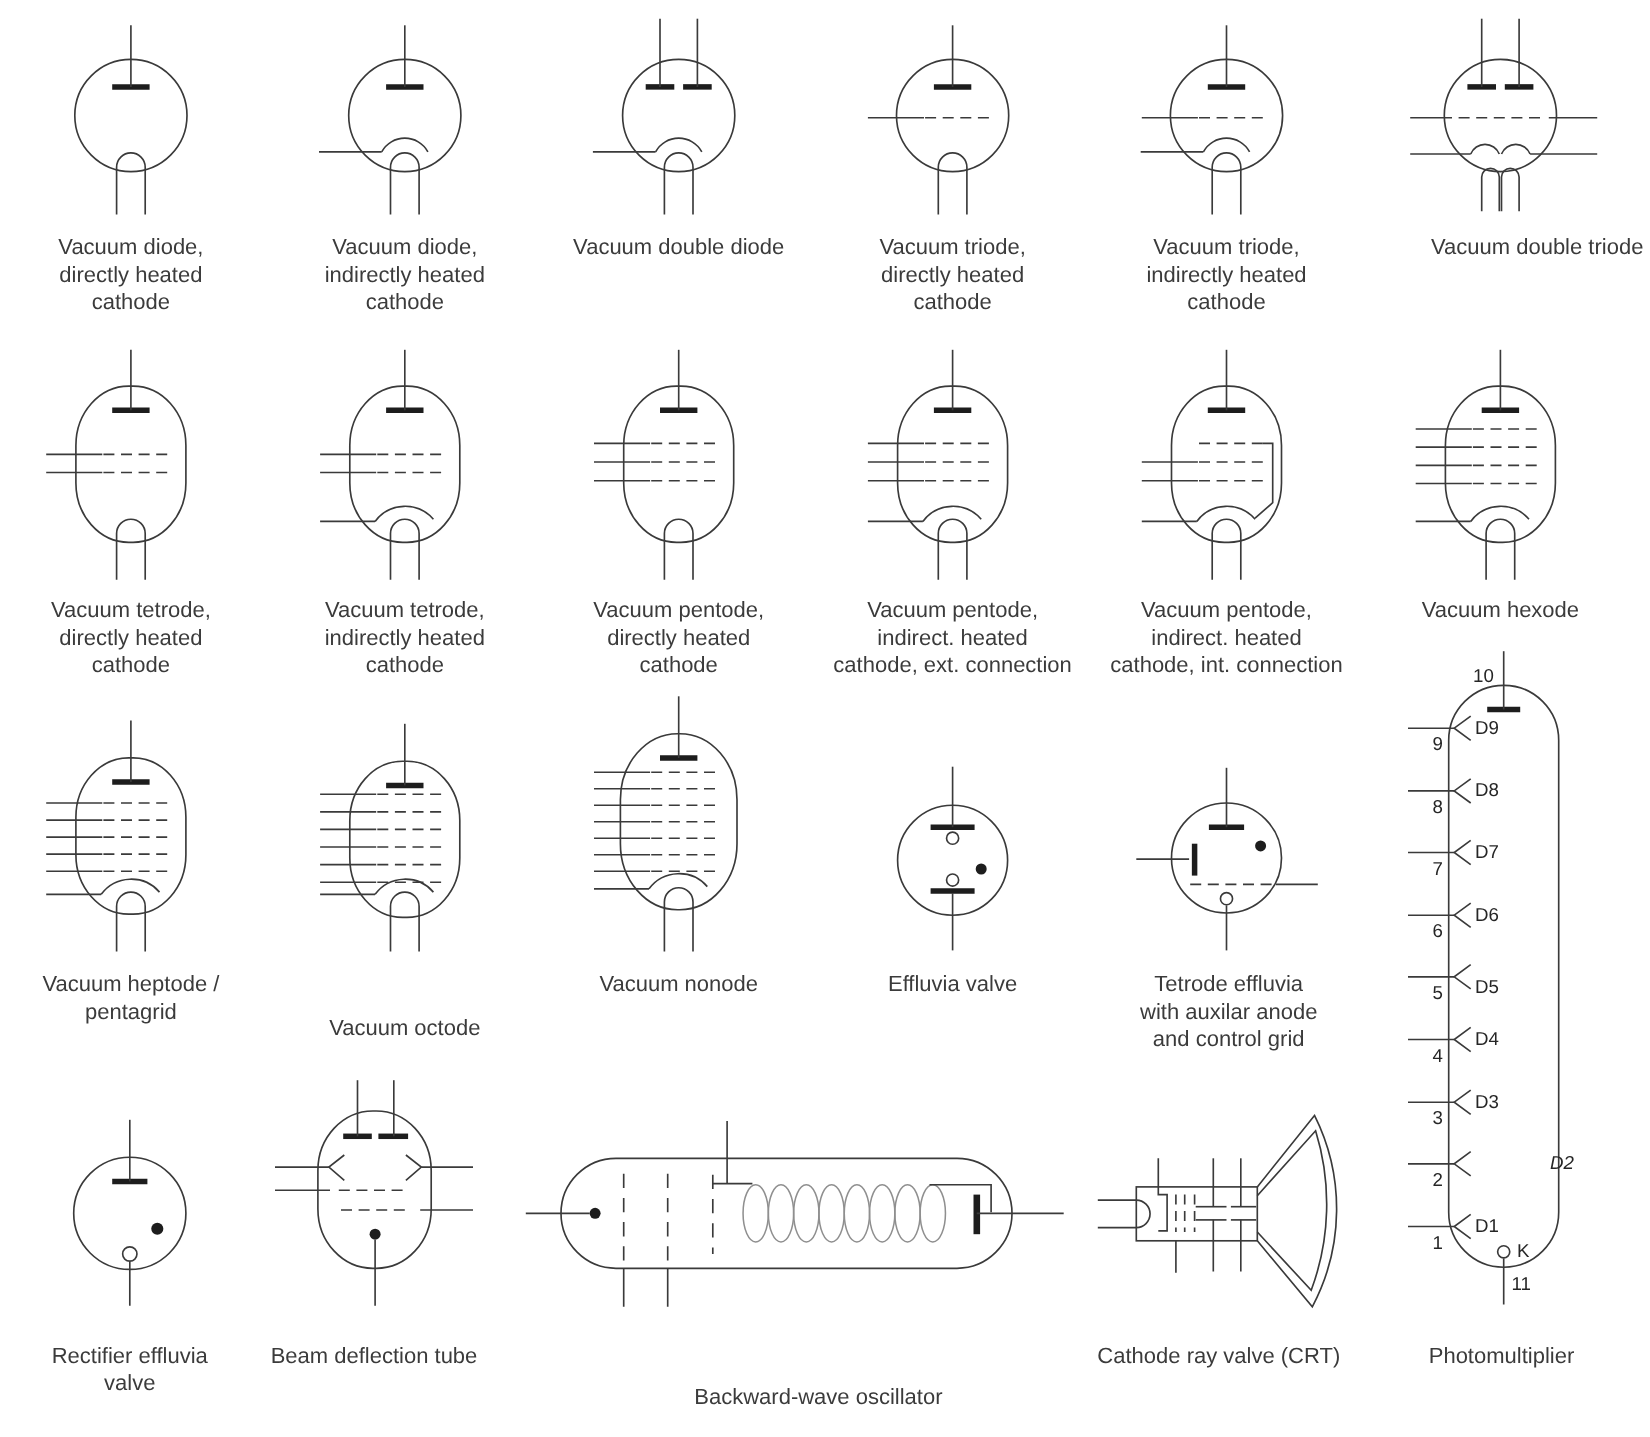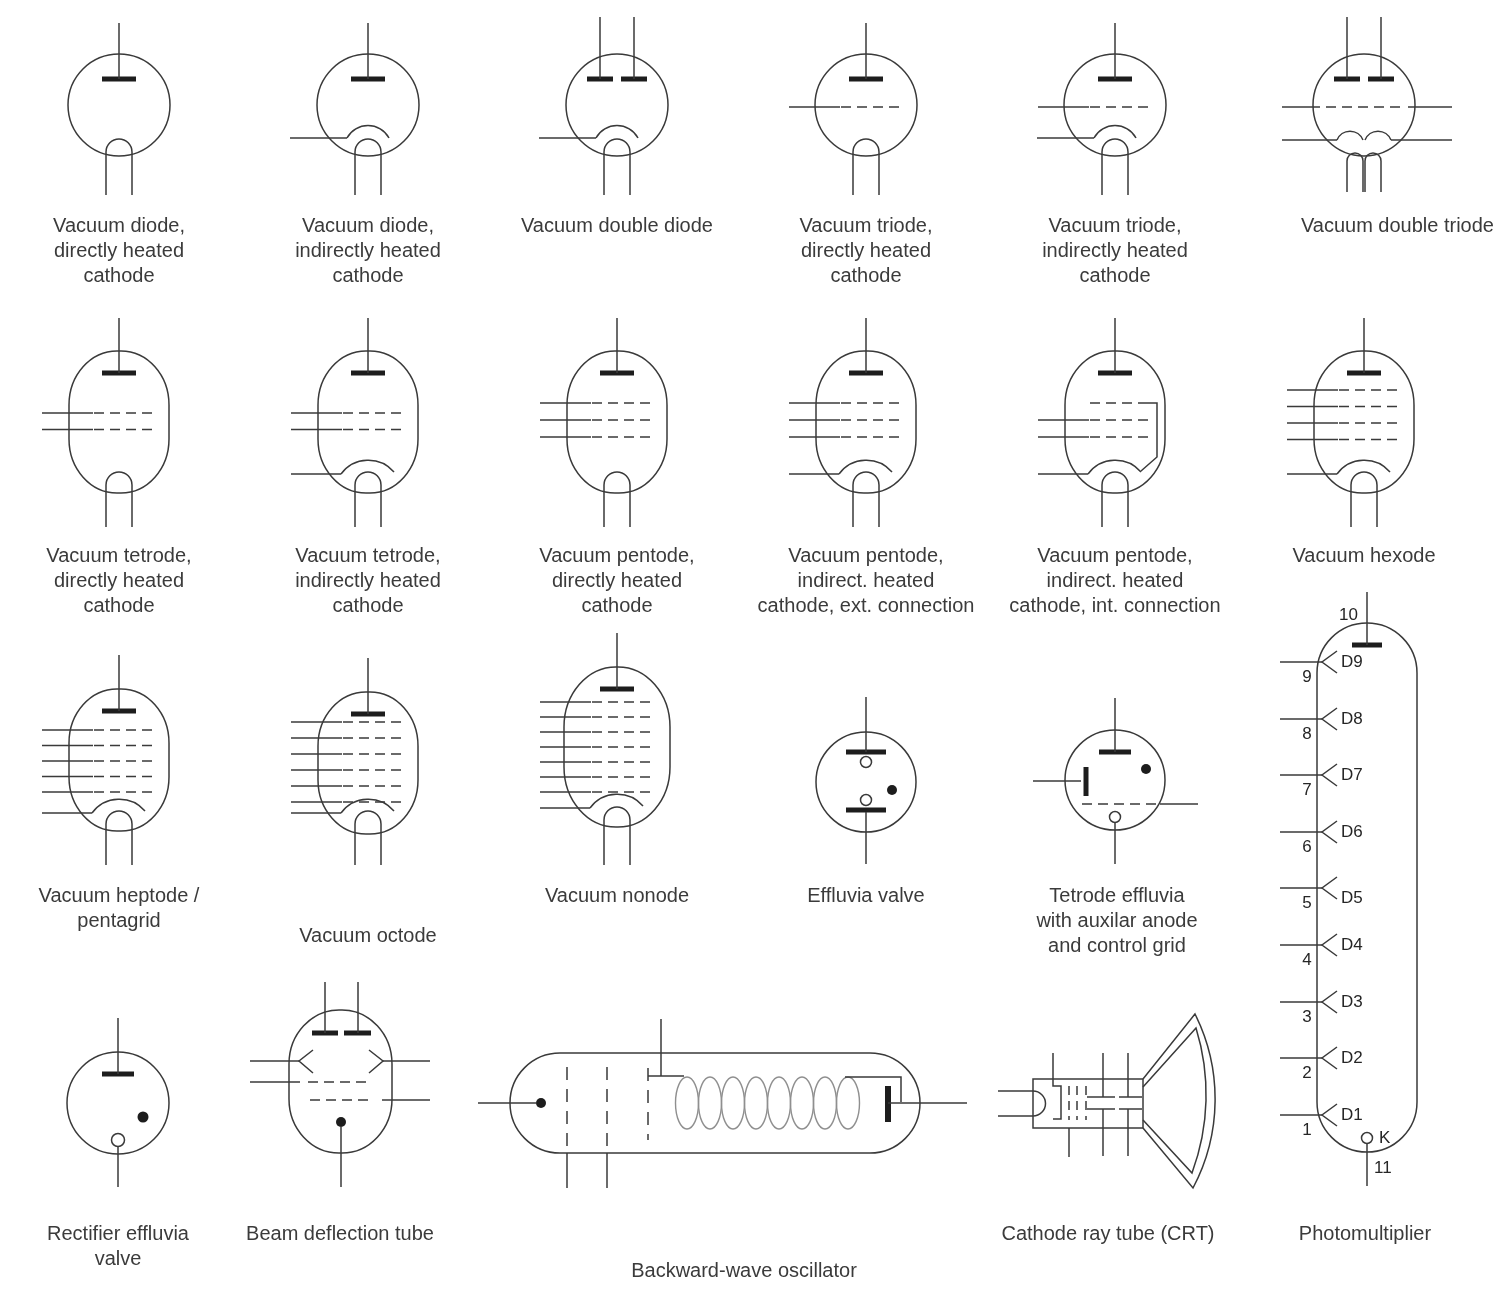--- a/index.html
+++ b/index.html
@@ -368,40 +368,40 @@
     <div class="lbl" style="left:487px;top:883px;">Vacuum nonode</div>
     <div class="lbl" style="left:736px;top:883px;">Effluvia valve</div>
     <div class="lbl" style="left:987px;top:883px;">Tetrode effluvia
 with auxilar anode
 and control grid</div>
 
     <div class="lbl" style="left:-12px;top:1221px;">Rectifier effluvia
 valve</div>
     <div class="lbl" style="left:210px;top:1221px;">Beam deflection tube</div>
     <div class="lbl" style="left:614px;top:1221px;margin-top:37px;">Backward-wave oscillator</div>
-    <div class="lbl" style="left:978px;top:1221px;">Cathode ray tube (CRT)</div>
+    <div class="lbl" style="left:978px;top:1221px;">Cathode ray valve (CRT)</div>
     <div class="lbl" style="left:1235px;top:1221px;">Photomultiplier</div>
   </div>
 
   <div id="pins">
       <div class="pin" style="left: 1341px; top: 650px;">D9</div>
       <div class="pin" style="left: 1294px; top: 665px; width: 26px; text-align: center;">9</div>
       <div class="pin" style="left: 1341px; top: 707px;">D8</div>
       <div class="pin" style="left: 1294px; top: 722px; width: 26px; text-align: center;">8</div>
       <div class="pin" style="left: 1341px; top: 763px;">D7</div>
       <div class="pin" style="left: 1294px; top: 778px; width: 26px; text-align: center;">7</div>
       <div class="pin" style="left: 1341px; top: 820px;">D6</div>
       <div class="pin" style="left: 1294px; top: 835px; width: 26px; text-align: center;">6</div>
       <div class="pin" style="left: 1341px; top: 876px; margin-top: 10px;">D5</div>
       <div class="pin" style="left: 1294px; top: 891px; width: 26px; text-align: center;">5</div>
       <div class="pin" style="left: 1341px; top: 933px;">D4</div>
       <div class="pin" style="left: 1294px; top: 948px; width: 26px; text-align: center;">4</div>
       <div class="pin" style="left: 1341px; top: 990px;">D3</div>
       <div class="pin" style="left: 1294px; top: 1005px; width: 26px; text-align: center;">3</div>
-      <div class="pin" style="left: 1341px; top: 1046px;">D2</div>
+      <div class="pin" style="left: 1409px; top: 1046px; font-style: italic;">D2</div>
       <div class="pin" style="left: 1294px; top: 1061px; width: 26px; text-align: center;">2</div>
       <div class="pin" style="left: 1341px; top: 1103px;">D1</div>
       <div class="pin" style="left: 1294px; top: 1118px; width: 26px; text-align: center;">1</div>
       <div class="pin" style="left: 1320px; top: 603px; width: 38px; text-align: right;">10</div>
       <div class="pin" style="left: 1379px; top: 1126px;">K</div>
       <div class="pin" style="left: 1374px; top: 1156px;">11</div>
     </div>
 </div>
 
 </body></html>

